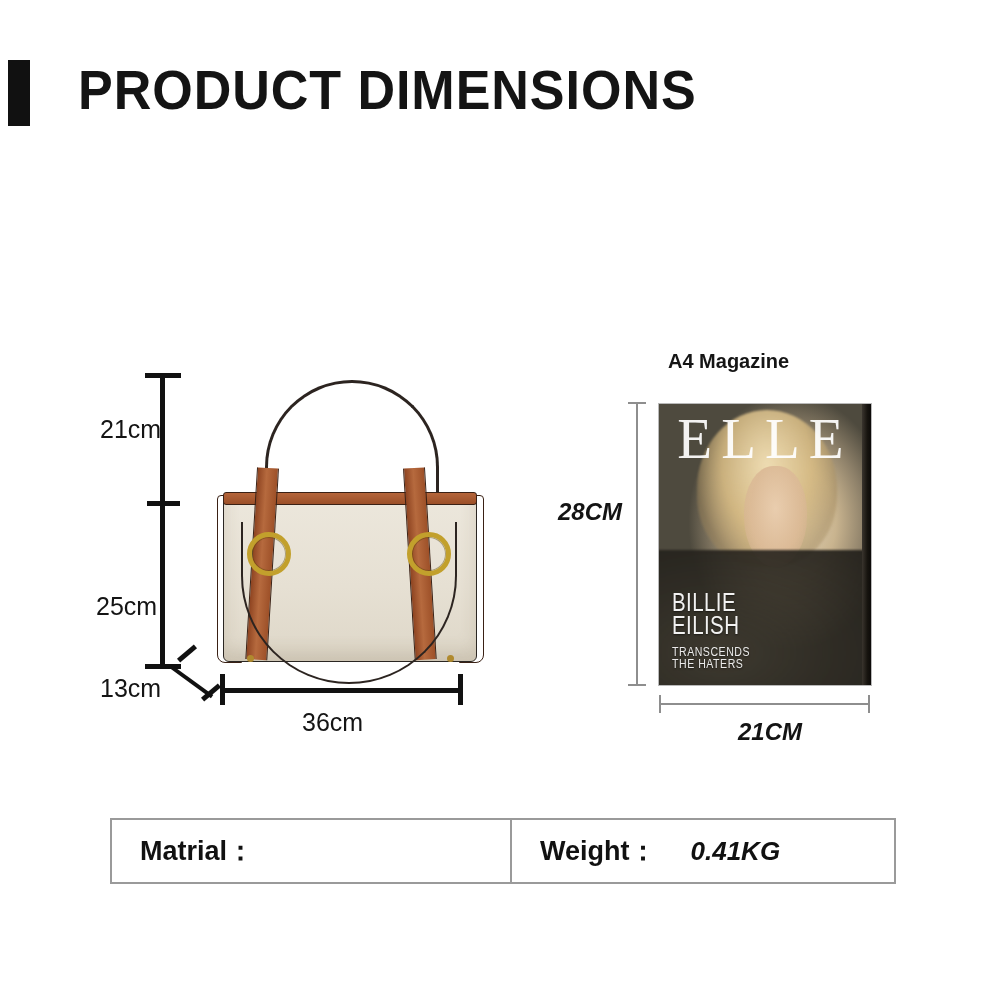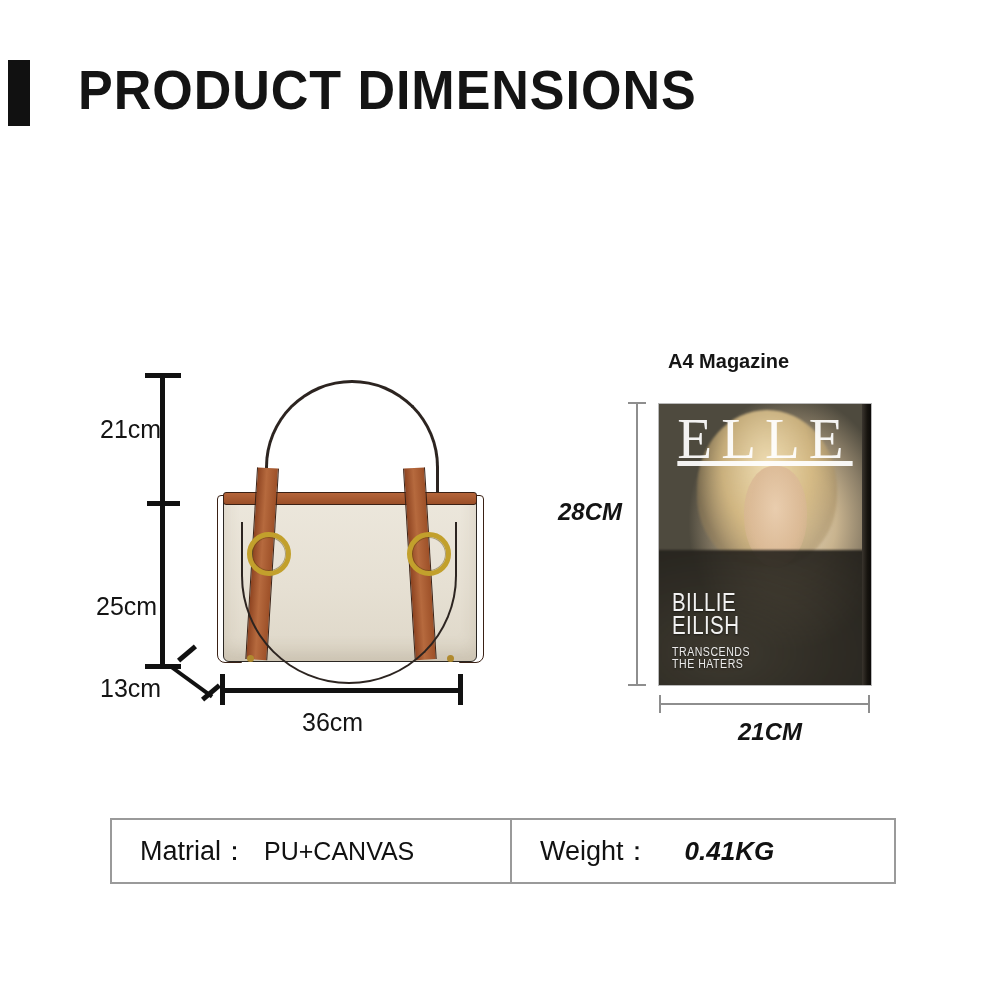--- a/index.html
+++ b/index.html
@@ -140,21 +140,20 @@
   }
   .mag-masthead{
     position:absolute;left:4%;top:3%;width:92%;
     font-family:"Liberation Serif",serif;
     font-size:57px;line-height:.96;
     letter-spacing:9px;
     color:rgba(255,255,255,.93);
     text-align:center;
     text-shadow:0 1px 3px rgba(0,0,0,.35);
     mix-blend-mode:screen;
-    text-decoration:underline;
   }
   .mag-headline{
     position:absolute;left:6%;bottom:17%;
     font-size:25px;line-height:.93;
     letter-spacing:.5px;
     color:rgba(255,255,255,.94);
     font-family:"Liberation Sans",sans-serif;
     transform:scaleX(.82);transform-origin:left bottom;
     text-shadow:0 1px 2px rgba(0,0,0,.5);
   }
@@ -194,21 +193,21 @@
     background:#ffffff;
     display:flex;
   }
   .spec-cell{
     display:flex;align-items:center;
     height:100%;
     box-sizing:border-box;
   }
   .spec-cell.first{width:400px;border-right:2px solid #9a9a9a;padding-left:28px;}
   .spec-cell.second{flex:1;padding-left:28px;}
-  .spec-key{font-size:27px;font-weight:normal;color:#111;white-space:nowrap;}
+  .spec-key{font-size:27px;font-weight:bold;color:#111;white-space:nowrap;}
   .spec-val{font-size:25px;color:#111;margin-left:16px;white-space:nowrap;}
   .spec-val.bold-italic{font-size:26px;font-weight:bold;font-style:italic;margin-left:34px;}
 
   
   #depth-line-a,#depth-line-b{position:absolute;background:#111;height:4px;transform-origin:left center;}
 </style>
 </head>
 <body>
 
 <div class="page">
@@ -277,21 +276,20 @@
         <div>TRANSCENDS</div>
         <div>THE HATERS</div>
       </div>
       <div class="mag-spine"></div>
     </div>
   </div>
 
   <div id="spec-table">
     <div class="spec-cell first">
       <span class="spec-key">Matrial：</span>
-      <span class="spec-val">PU+CANVAS</span>
     </div>
     <div class="spec-cell second">
       <span class="spec-key">Weight：</span>
       <span class="spec-val bold-italic">0.41KG</span>
     </div>
   </div>
 
 </div>
 
 </body></html>

